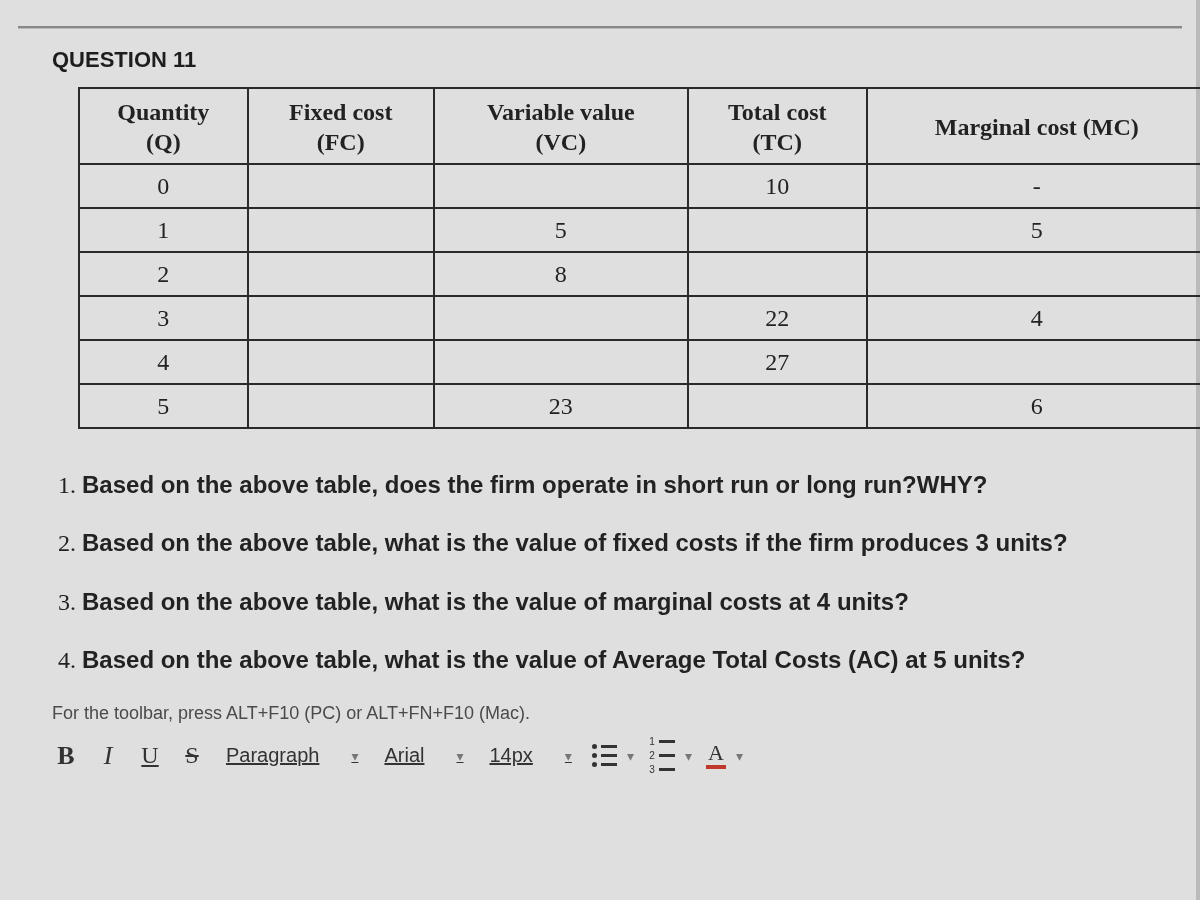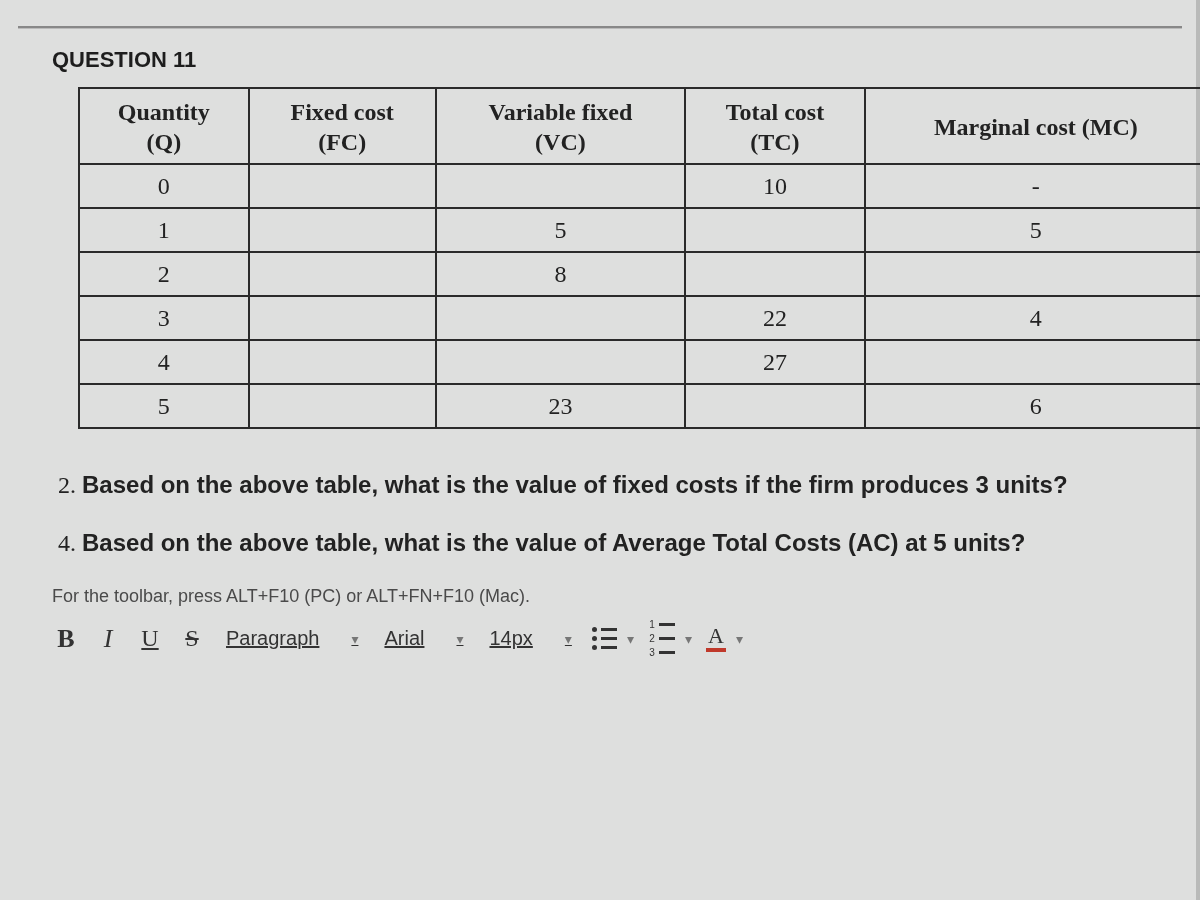--- a/index.html
+++ b/index.html
@@ -175,21 +175,21 @@
       <tr>
         <th>
           <span>Quantity</span>
           <span class="sub">(Q)</span>
         </th>
         <th>
           <span>Fixed cost</span>
           <span class="sub">(FC)</span>
         </th>
         <th>
-          <span>Variable fixed</span>
+          <span>Variable value</span>
           <span class="sub">(VC)</span>
         </th>
         <th>
           <span>Total cost</span>
           <span class="sub">(TC)</span>
         </th>
         <th>
           <span>Marginal cost (MC)</span>
         </th>
       </tr>
@@ -234,21 +234,23 @@
         <td>5</td>
         <td></td>
         <td>23</td>
         <td></td>
         <td>6</td>
       </tr>
     </tbody>
   </table>
 
   <ol class="prompts" style="list-style:none; padding-left:0;">
+    <li><span class="num">1.</span><span>Based on the above table, does the firm operate in short run or long run?WHY?</span></li>
     <li><span class="num">2.</span><span>Based on the above table, what is the value of fixed costs if the firm produces 3 units?</span></li>
+    <li><span class="num">3.</span><span>Based on the above table, what is the value of marginal costs at 4 units?</span></li>
     <li><span class="num">4.</span><span>Based on the above table, what is the value of Average Total Costs (AC) at 5 units?</span></li>
   </ol>
 
   <div class="editor-wrap">
     <div class="hint">For the toolbar, press ALT+F10 (PC) or ALT+FN+F10 (Mac).</div>
 
     <div class="toolbar">
       <span class="tbtn bold">B</span>
       <span class="tbtn italic">I</span>
       <span class="tbtn underl">U</span>

